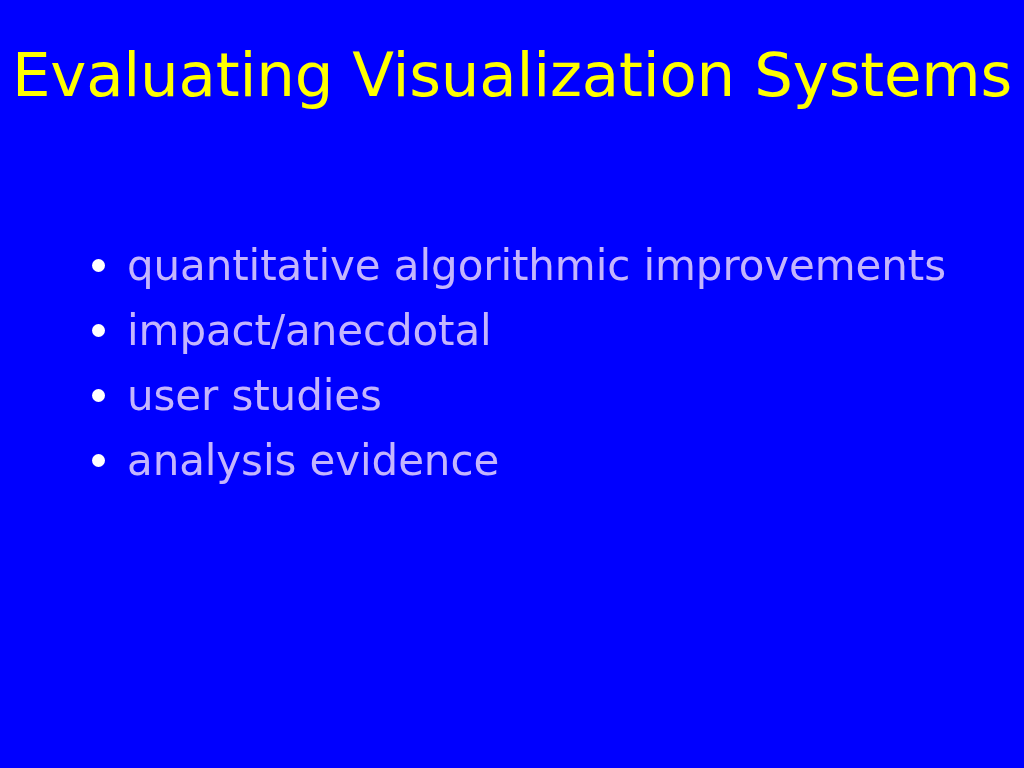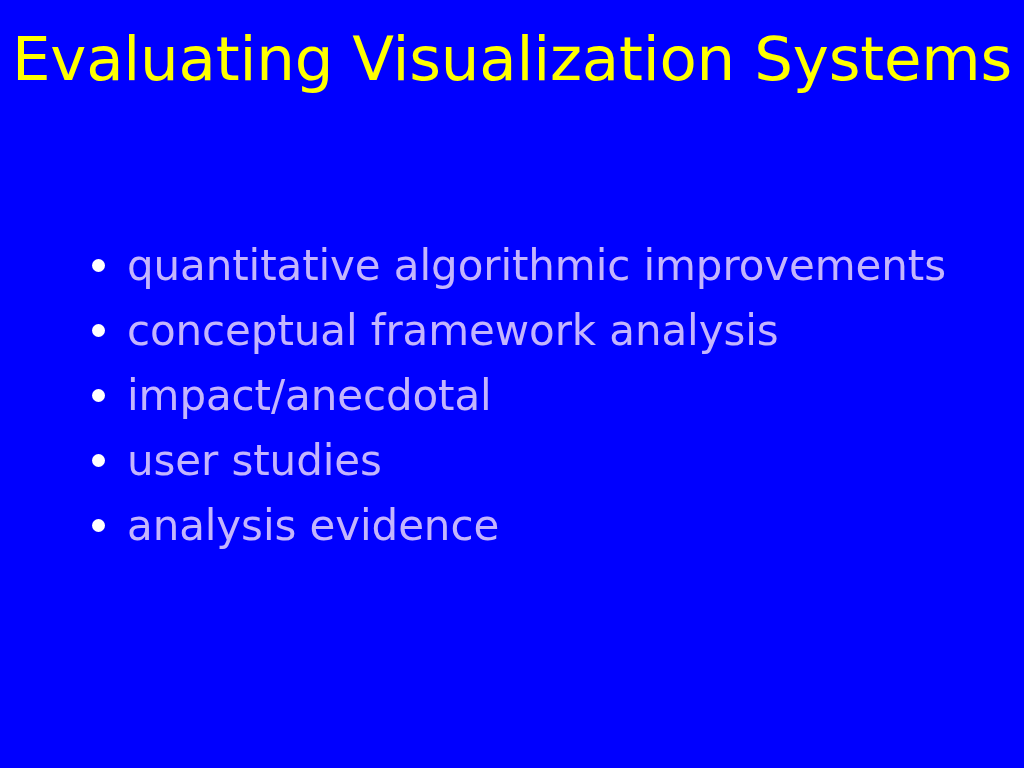--- a/index.html
+++ b/index.html
@@ -19,21 +19,21 @@
     position: relative;
     width: 1024px;
     height: 768px;
     background: #0000FF;
     box-sizing: border-box;
   }
 
   #slide-title {
     position: absolute;
     left: 0;
-    top: 28px;
+    top: 44px;
     width: 1024px;
     text-align: center;
     color: #FFFF00;
     font-family: "DejaVu Sans", sans-serif;
     font-size: 61px;
     font-weight: 400;
     line-height: 1.0;
     letter-spacing: -0.2px;
     white-space: nowrap;
   }
@@ -86,24 +86,20 @@
 
   <div id="slide-title">Evaluating Visualization Systems</div>
 
   <ul id="bullet-list">
 
     <li class="bullet-item">
       <span class="bullet-marker"></span>
       <span class="bullet-text">quantitative algorithmic improvements</span>
     </li>
 
-    <li class="bullet-item">
-      <span class="bullet-marker"></span>
-      <span class="bullet-text">conceptual framework analysis</span>
-    </li>
 
     <li class="bullet-item">
       <span class="bullet-marker"></span>
       <span class="bullet-text">impact/anecdotal</span>
     </li>
 
     <li class="bullet-item">
       <span class="bullet-marker"></span>
       <span class="bullet-text">user studies</span>
     </li>

